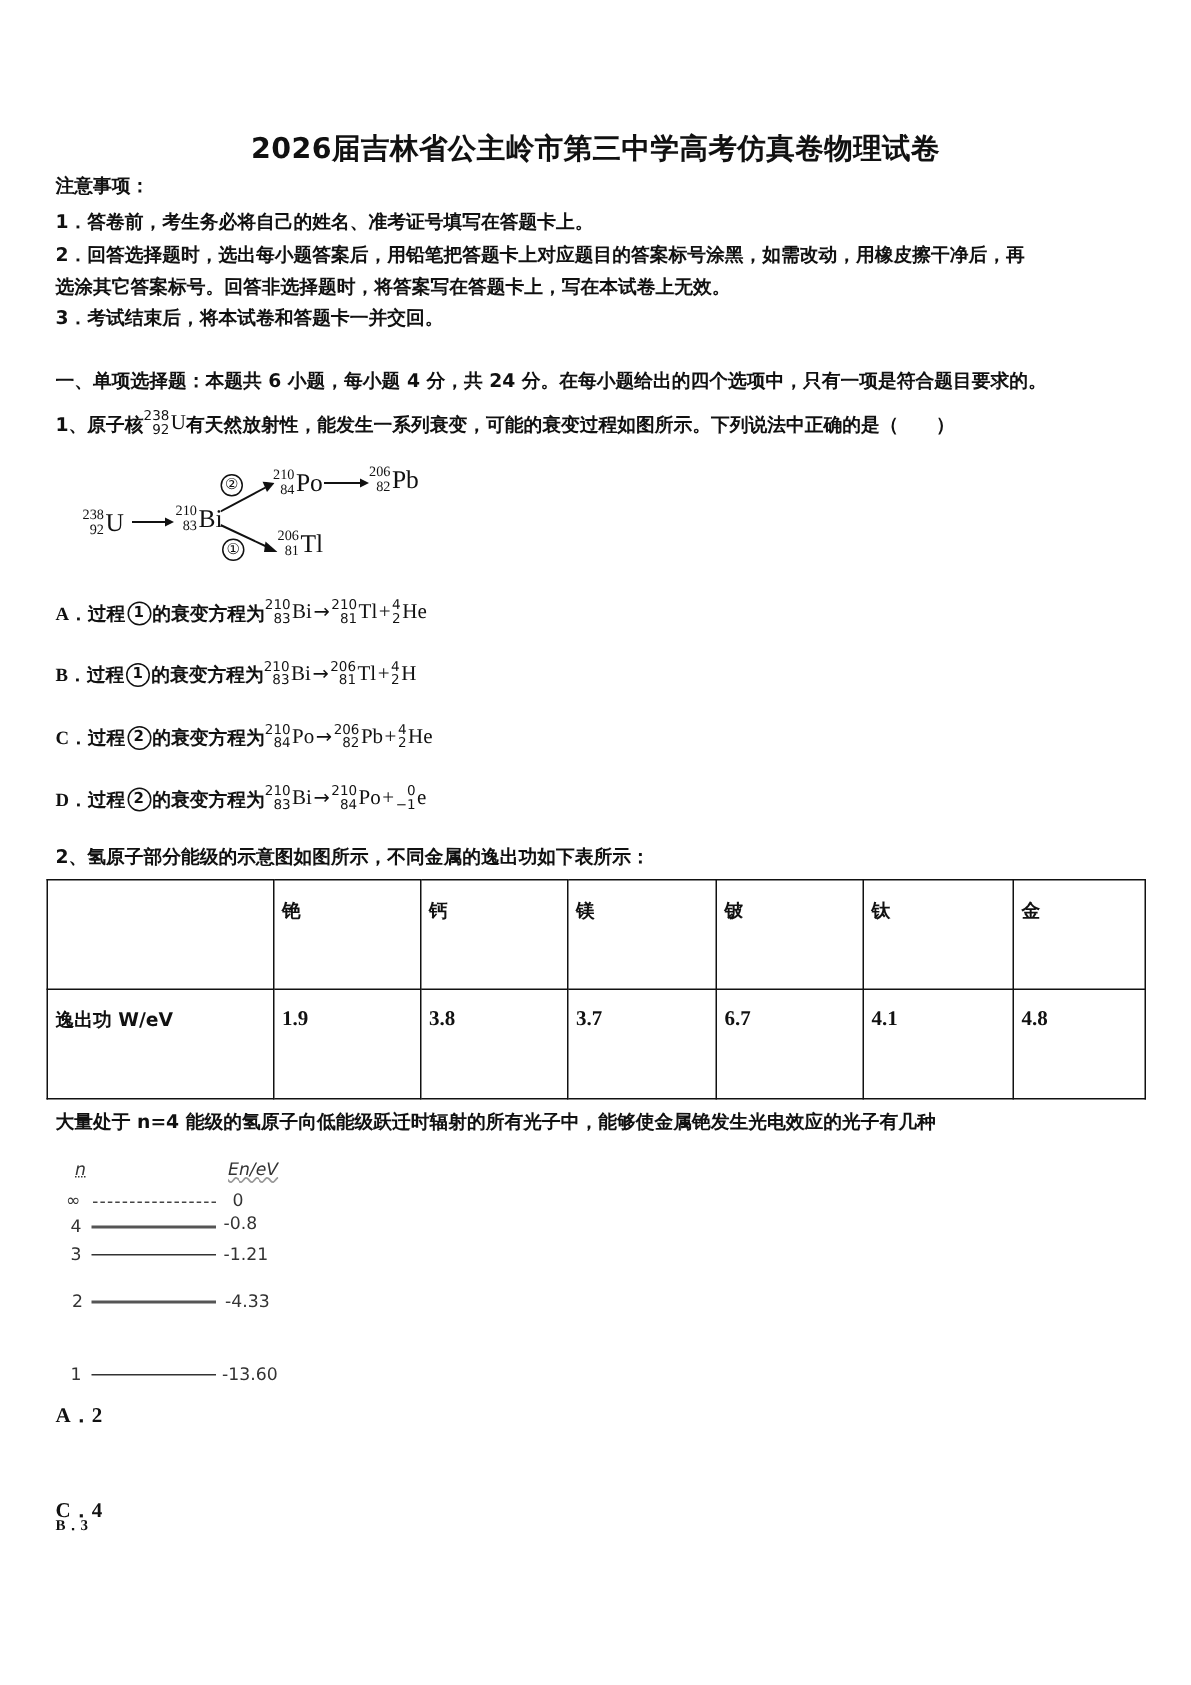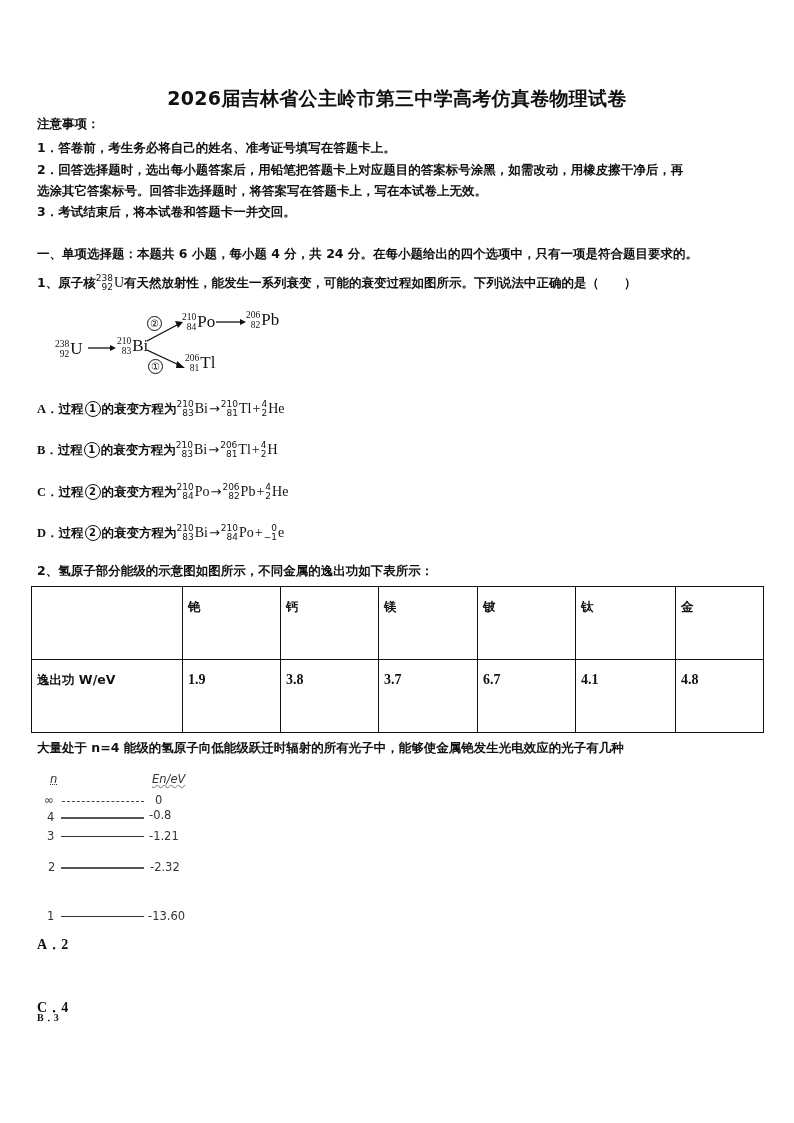--- a/index.html
+++ b/index.html
@@ -290,21 +290,21 @@
   <div class="lv" style="left:47px; top:810px;">4</div>
   <div class="lvline" style="left:61px; top:817px; width:83px; border-top-width:2px; border-color:#555;"></div>
   <div class="lv" style="left:149px; top:808px;">-0.8</div>
 
   <div class="lv" style="left:47px; top:829px;">3</div>
   <div class="lvline" style="left:61px; top:836px; width:83px;"></div>
   <div class="lv" style="left:149px; top:829px;">-1.21</div>
 
   <div class="lv" style="left:48px; top:860px;">2</div>
   <div class="lvline" style="left:61px; top:867px; width:83px; border-top-width:2px; border-color:#555;"></div>
-  <div class="lv" style="left:150px; top:860px;">-2.32</div>
+  <div class="lv" style="left:150px; top:860px;">-4.33</div>
 
   <div class="lv" style="left:47px; top:909px;">1</div>
   <div class="lvline" style="left:61px; top:916px; width:83px;"></div>
   <div class="lv" style="left:148px; top:909px;">-13.60</div>
 </div>
 
 <div class="abs txt serif" style="left:37px; top:937px; font-size:14px;">
   <span>A．</span><span>2</span>
 </div>
 <div class="abs txt serif" style="left:37px; top:968px; font-size:10px;margin-top:42px;">

